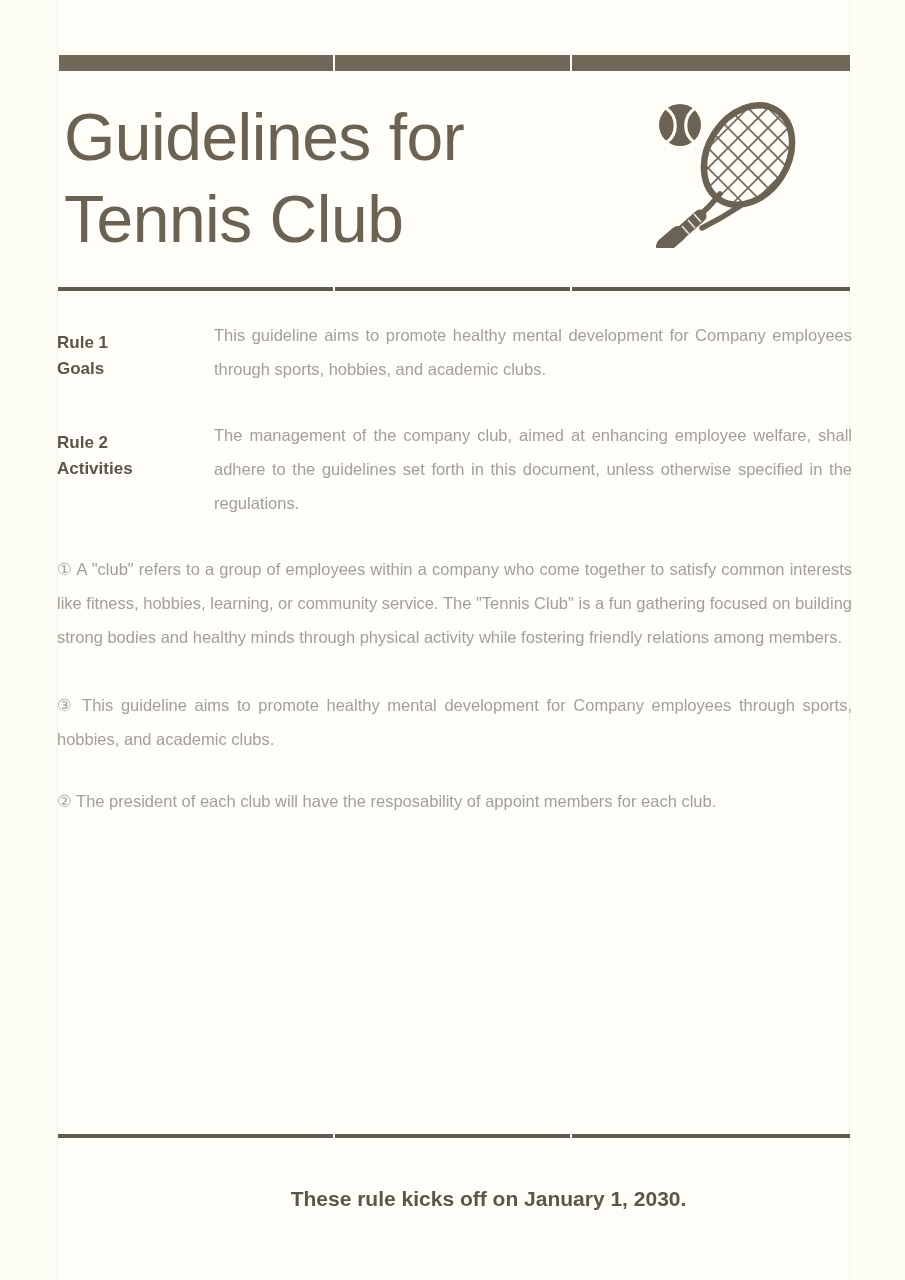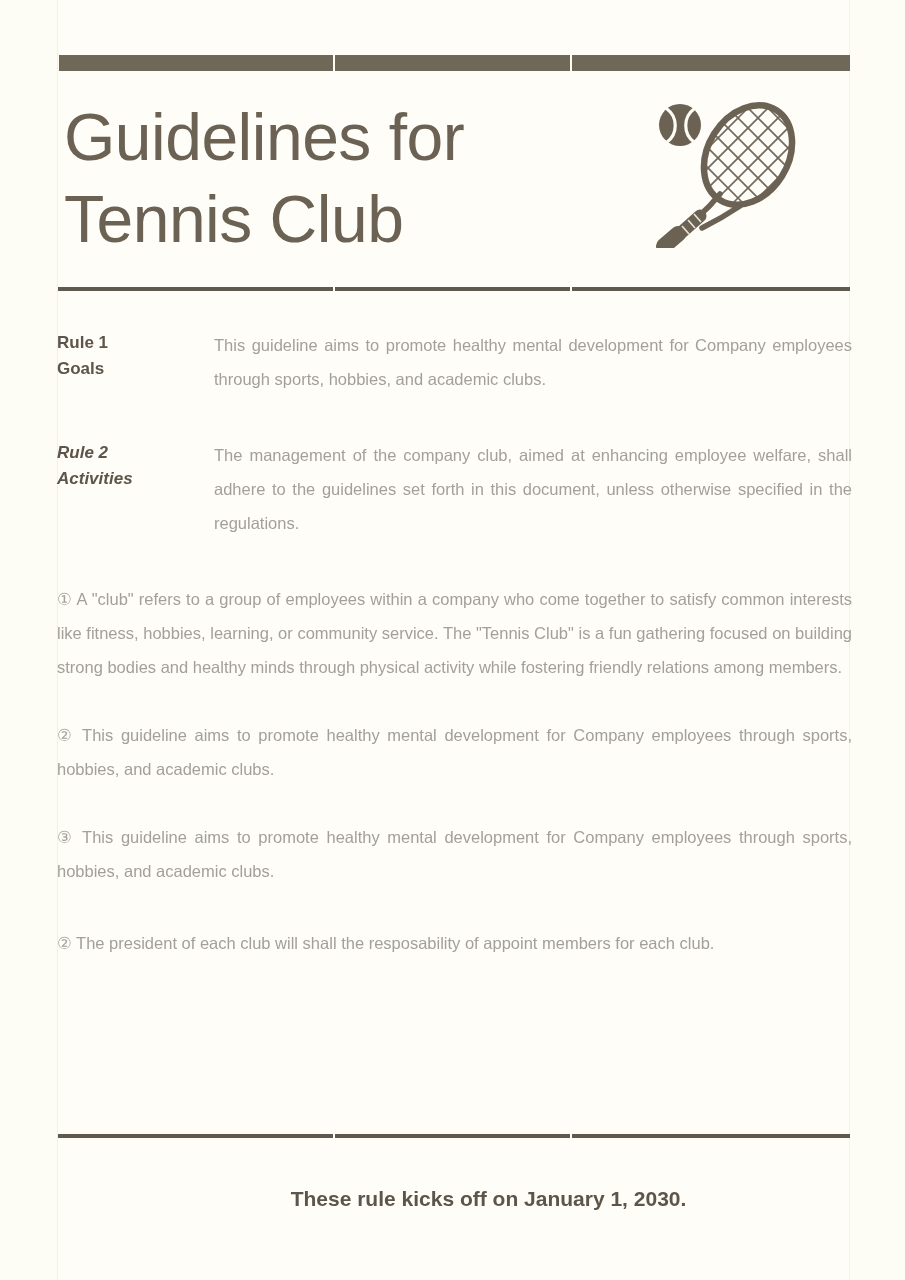--- a/index.html
+++ b/index.html
@@ -112,38 +112,37 @@
     color: #5d5549;
     font-size: 17px;
     font-weight: bold;
     line-height: 26px;
   }
   .rule-label .ln { display: block; }
   .rule-body {
     flex: 1;
     padding-right: 18px;
     box-sizing: border-box;
-    margin-top: 10px;
   }
   .para {
     margin: 0;
     color: #a3a099;
     font-size: 16.5px;
     line-height: 34px;
     text-align: justify;
     text-justify: inter-word;
   }
   .para + .para { margin-top: 34px; }
   .para.tight + .para.tight { margin-top: 0; }
 
   
   .rule-row.r1 { margin-top: 0px; }
   .rule-row.r1 .rule-label { padding-top: 12px; }
   .rule-row.r2 { margin-top: 32px; }
-  .rule-row.r2 .rule-label { padding-top: 12px; font-style: italic; }
+  .rule-row.r2 .rule-label { padding-top: 12px; }
   .rule-row.r3 { margin-top: 32px; }
   .rule-row.r3 .rule-label { padding-top: 12px; }
   .rule-row.r4 { margin-top: 28px; }
   .rule-row.r4 .rule-label { padding-top: 12px; }
 
   
   .footer-rule {
     position: absolute;
     left: 58px;
     top: 1134px;
@@ -263,28 +262,27 @@
       <span class="ln">Activities</span>
     </div>
     <div class="rule-body">
       <p class="para">The management of the company club, aimed at enhancing employee welfare, shall adhere to the guidelines set forth in this document, unless otherwise specified in the regulations.</p>
     </div>
   </div>
 
   <div class="rule-row r3">
     <div class="rule-body">
       <p class="para">① A "club" refers to a group of employees within a company who come together to satisfy common interests like fitness, hobbies, learning, or community service. The "Tennis Club" is a fun gathering focused on building strong bodies and healthy minds through physical activity while fostering friendly relations among members.</p>
-      <p class="para">② This guideline aims to promote healthy mental development for Company employees through sports, hobbies, and academic clubs.</p>
       <p class="para"> ③ This guideline aims to promote healthy mental development for Company employees through sports, hobbies, and academic clubs.</p>
     </div>
   </div>
 
   <div class="rule-row r4">
     <div class="rule-body">
-      <p class="para tight"> ② The president of each club will shall the resposability of appoint members for each club.</p>
+      <p class="para tight"> ② The president of each club will have the resposability of appoint members for each club.</p>
     </div>
   </div>
 
 </div>
 
 <div class="footer-rule">
   <div class="seg s1"></div>
   <div class="seg s2"></div>
   <div class="seg s3"></div>
 </div>

